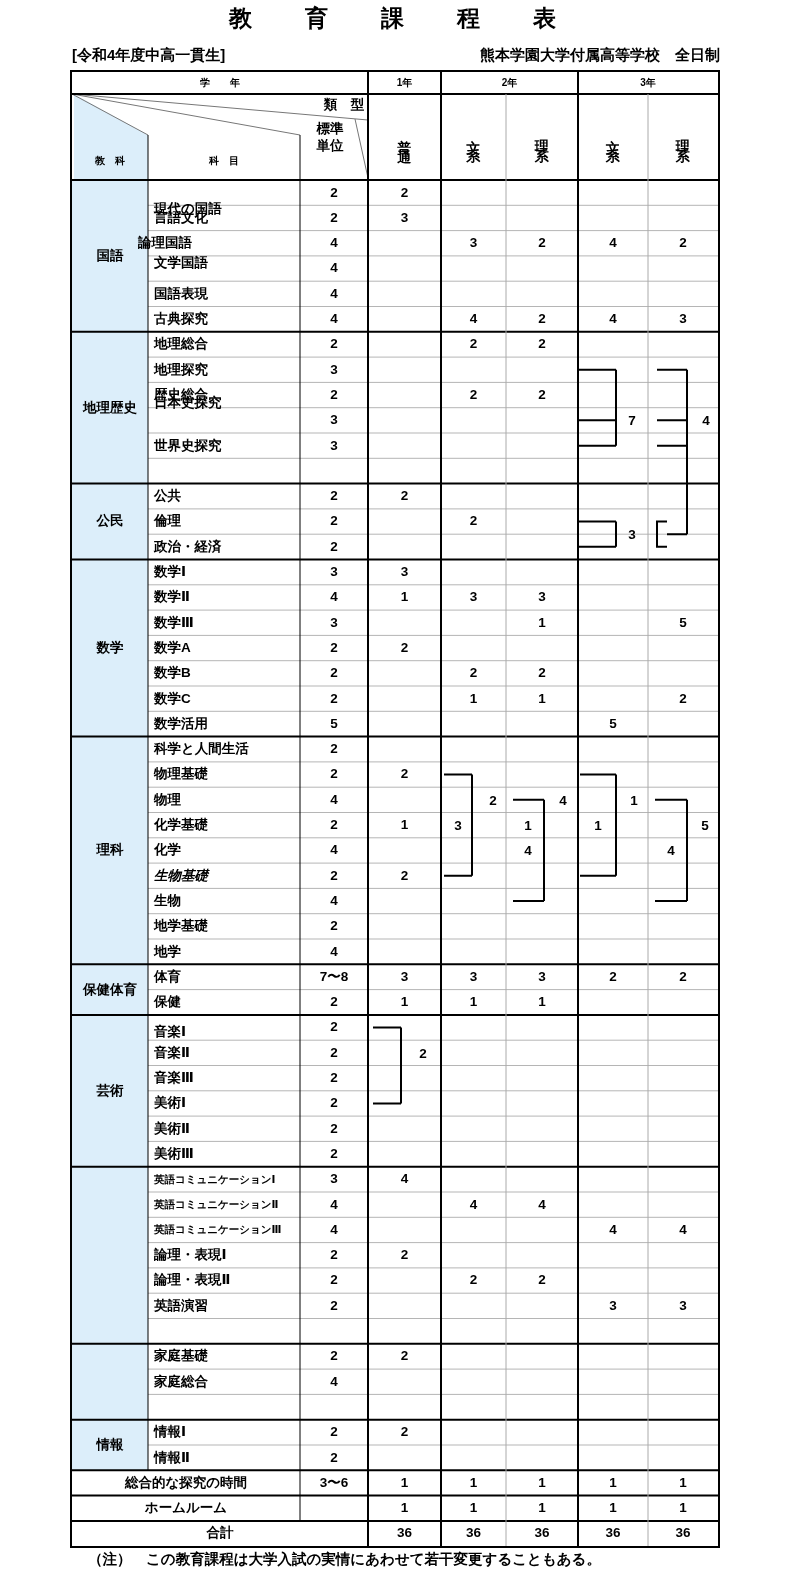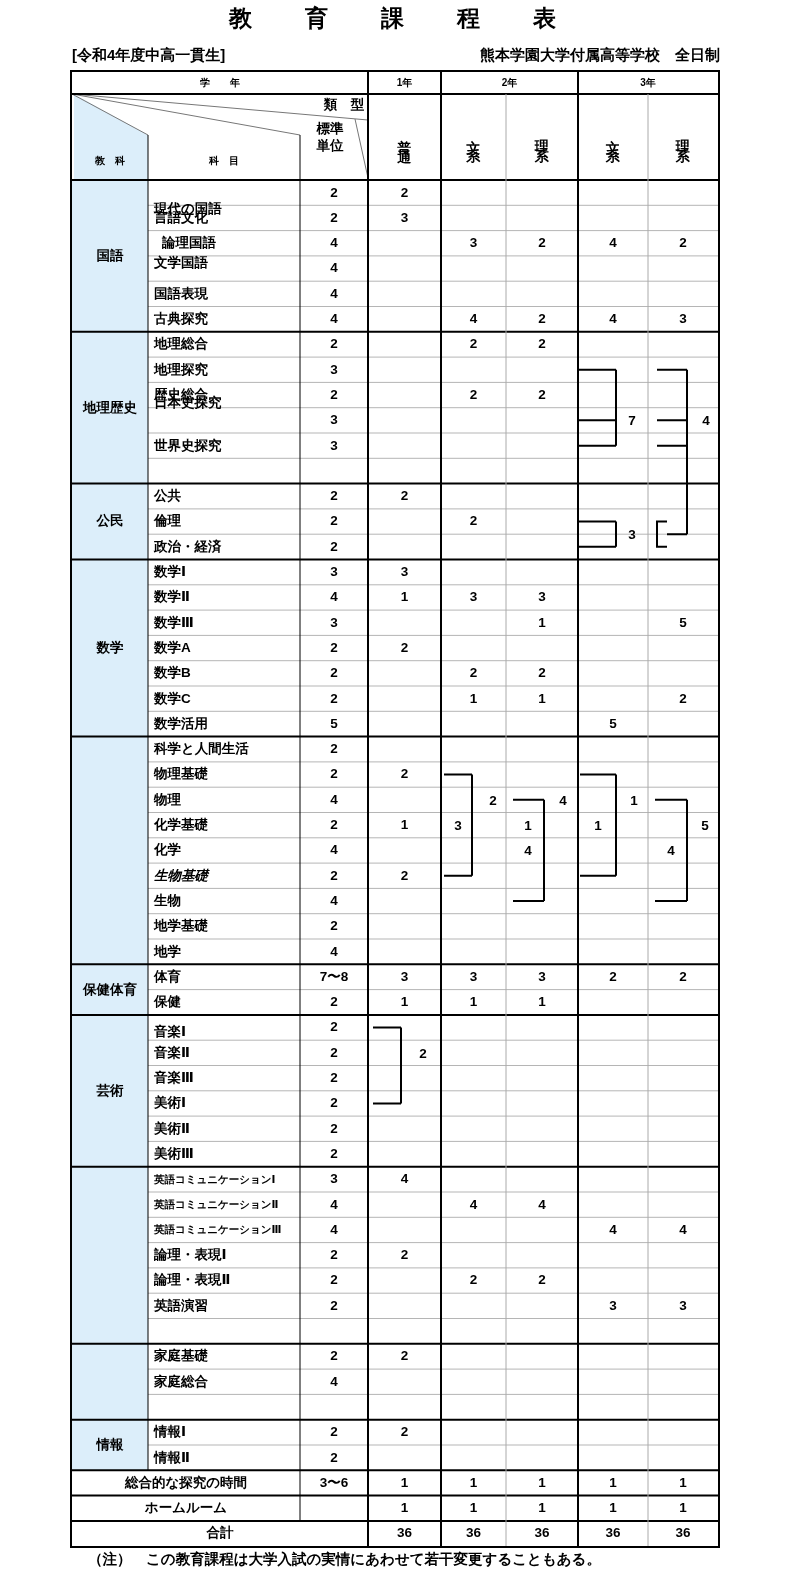--- a/index.html
+++ b/index.html
@@ -153,21 +153,21 @@
     <div class="t vt" style="left: 576px; top: 22px; width: 70px; height: 86px;">
       <span>理系</span>
     </div>
     <div class="t " style="left: 0px; top: 108px; width: 76px; height: 151.8px;">国語</div>
     <div class="t tl" style="left: 76px; top: 108px; width: 152px; height: 25.3px; margin-top: 16px;">現代の国語</div>
     <div class="t " style="left: 228px; top: 108px; width: 68px; height: 25.3px;">2</div>
     <div class="t " style="left: 296px; top: 108px; width: 73px; height: 25.3px;">2</div>
     <div class="t tl" style="left: 76px; top: 133.3px; width: 152px; height: 25.3px;">言語文化</div>
     <div class="t " style="left: 228px; top: 133.3px; width: 68px; height: 25.3px;">2</div>
     <div class="t " style="left: 296px; top: 133.3px; width: 73px; height: 25.3px;">3</div>
-    <div class="t tl" style="left: 84px; top: 158.6px; width: 152px; height: 25.3px;">論理国語</div>
+    <div class="t tl" style="left: 60px; top: 158.6px; width: 152px; height: 25.3px;">論理国語</div>
     <div class="t " style="left: 228px; top: 158.6px; width: 68px; height: 25.3px;">4</div>
     <div class="t " style="left: 369px; top: 158.6px; width: 65px; height: 25.3px;">3</div>
     <div class="t " style="left: 434px; top: 158.6px; width: 72px; height: 25.3px;">2</div>
     <div class="t " style="left: 506px; top: 158.6px; width: 70px; height: 25.3px;">4</div>
     <div class="t " style="left: 576px; top: 158.6px; width: 70px; height: 25.3px;">2</div>
     <div class="t tl" style="left: 76px; top: 183.9px; width: 152px; height: 15px;">文学国語</div>
     <div class="t " style="left: 228px; top: 183.9px; width: 68px; height: 25.3px;">4</div>
     <div class="t tl" style="left: 76px; top: 209.2px; width: 152px; height: 25.3px;">国語表現</div>
     <div class="t " style="left: 228px; top: 209.2px; width: 68px; height: 25.3px;">4</div>
     <div class="t tl" style="left: 76px; top: 234.5px; width: 152px; height: 25.3px;">古典探究</div>
@@ -221,20 +221,21 @@
     <div class="t " style="left: 369px; top: 588.7px; width: 65px; height: 25.3px;">2</div>
     <div class="t " style="left: 434px; top: 588.7px; width: 72px; height: 25.3px;">2</div>
     <div class="t tl" style="left: 76px; top: 614px; width: 152px; height: 25.3px;">数学C</div>
     <div class="t " style="left: 228px; top: 614px; width: 68px; height: 25.3px;">2</div>
     <div class="t " style="left: 369px; top: 614px; width: 65px; height: 25.3px;">1</div>
     <div class="t " style="left: 434px; top: 614px; width: 72px; height: 25.3px;">1</div>
     <div class="t " style="left: 576px; top: 614px; width: 70px; height: 25.3px;">2</div>
     <div class="t tl" style="left: 76px; top: 639.3px; width: 152px; height: 25.3px;">数学活用</div>
     <div class="t " style="left: 228px; top: 639.3px; width: 68px; height: 25.3px;">5</div>
     <div class="t " style="left: 506px; top: 639.3px; width: 70px; height: 25.3px;">5</div>
+    <div class="t " style="left: 0px; top: 664.6px; width: 76px; height: 227.7px;">理科</div>
     <div class="t tl" style="left: 76px; top: 664.6px; width: 152px; height: 25.3px;">科学と人間生活</div>
     <div class="t " style="left: 228px; top: 664.6px; width: 68px; height: 25.3px;">2</div>
     <div class="t tl" style="left: 76px; top: 689.9px; width: 152px; height: 25.3px;">物理基礎</div>
     <div class="t " style="left: 228px; top: 689.9px; width: 68px; height: 25.3px;">2</div>
     <div class="t " style="left: 296px; top: 689.9px; width: 73px; height: 25.3px;">2</div>
     <div class="t tl" style="left: 76px; top: 715.2px; width: 152px; height: 25.3px; text-align: right;">物理</div>
     <div class="t " style="left: 228px; top: 715.2px; width: 68px; height: 25.3px;">4</div>
     <div class="t tl" style="left: 76px; top: 740.5px; width: 152px; height: 25.3px;">化学基礎</div>
     <div class="t " style="left: 228px; top: 740.5px; width: 68px; height: 25.3px;">2</div>
     <div class="t " style="left: 296px; top: 740.5px; width: 73px; height: 25.3px;">1</div>

